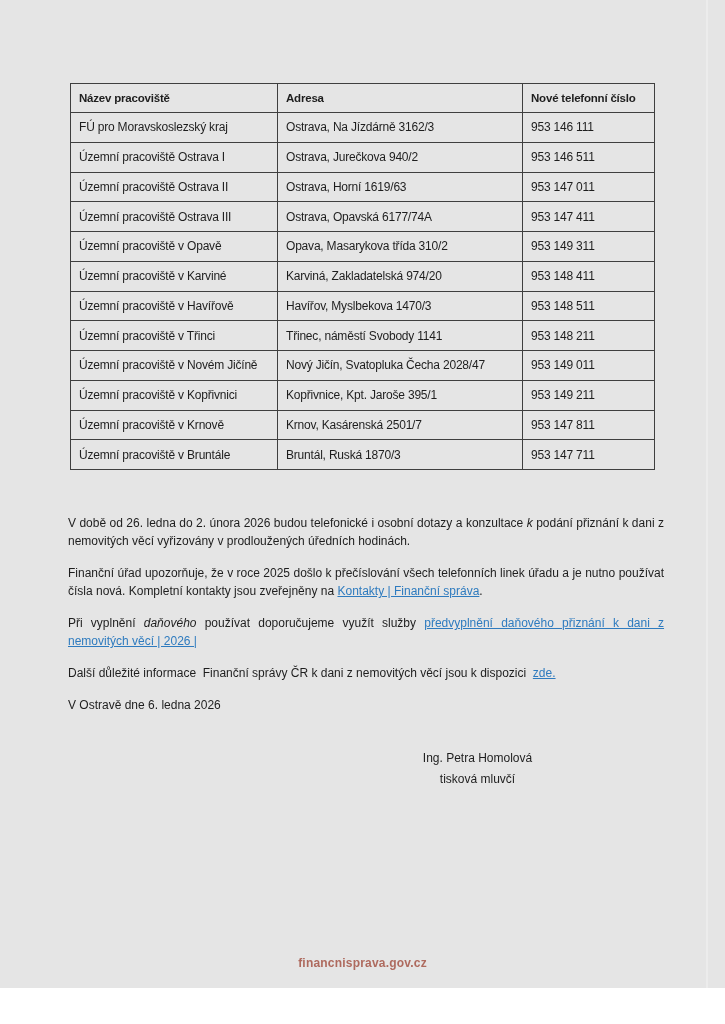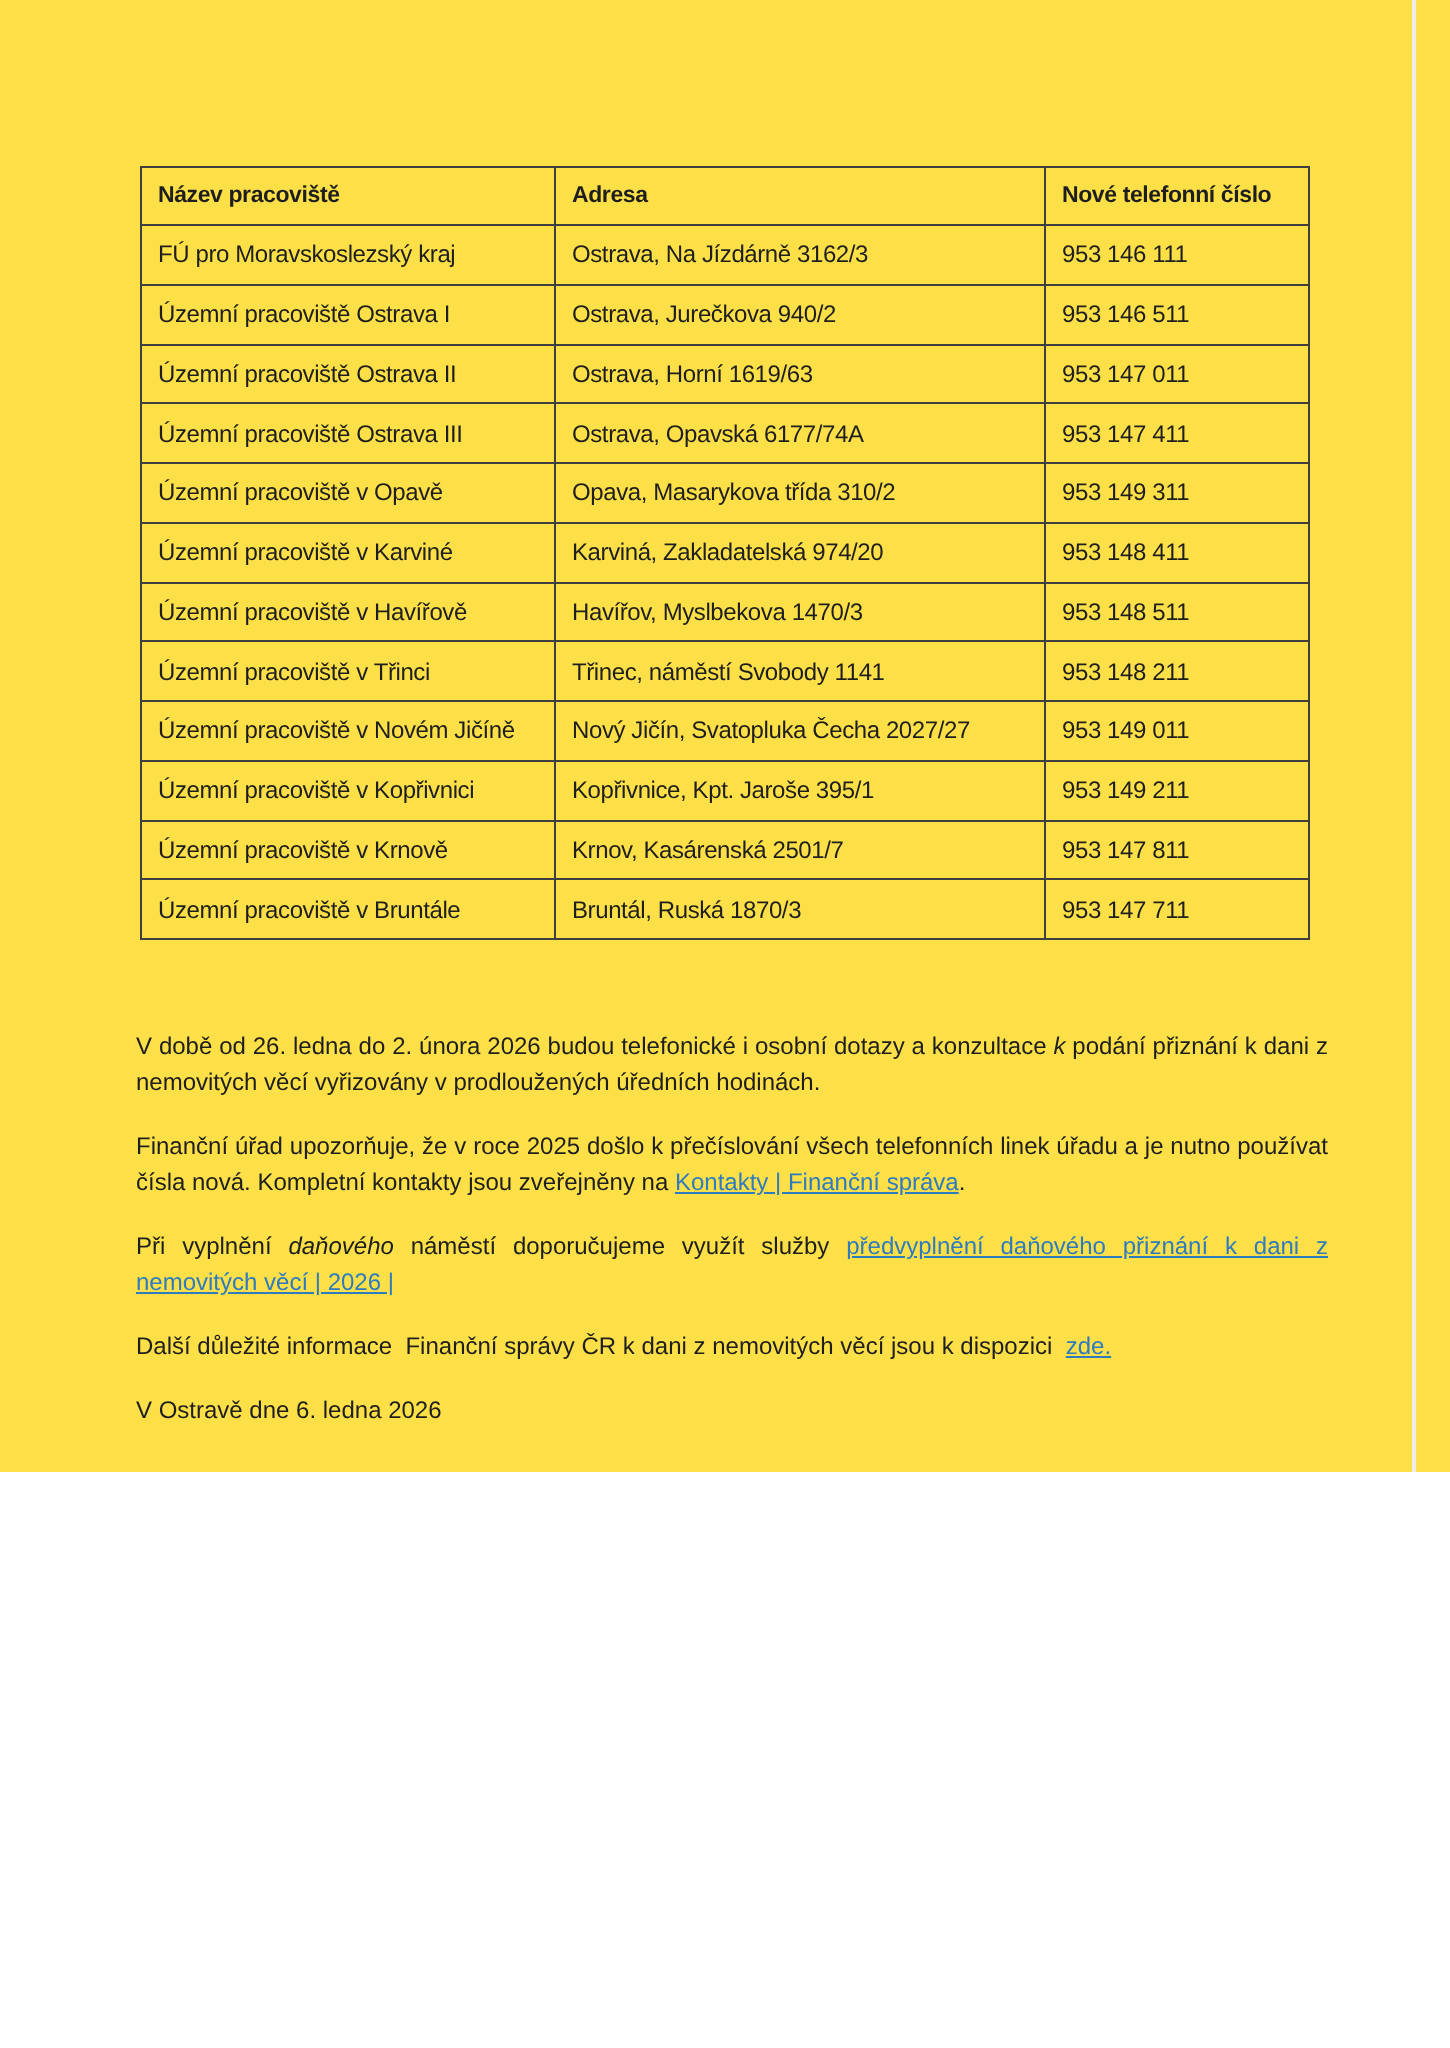--- a/index.html
+++ b/index.html
@@ -3,22 +3,22 @@
 <meta charset="utf-8">
 <style>
   html, body {
     margin: 0;
     padding: 0;
     background: #ffffff;
   }
   .page {
     position: relative;
     width: 725px;
-    height: 736px;
-    background: #fde047;
+    height: 988px;
+    background: #e5e5e5;
     font-family: "Liberation Sans", "DejaVu Sans", sans-serif;
     color: var(--body_text, #1e1e1e);
     overflow: hidden;
   }
   
   .scan-line {
     position: absolute;
     left: 706px;
     top: 0;
     width: 2px;
@@ -143,21 +143,21 @@
         <td>Havířov, Myslbekova 1470/3</td>
         <td>953 148 511</td>
       </tr>
       <tr>
         <td>Územní pracoviště v Třinci</td>
         <td>Třinec, náměstí Svobody 1141</td>
         <td>953 148 211</td>
       </tr>
       <tr>
         <td>Územní pracoviště v Novém Jičíně</td>
-        <td>Nový Jičín, Svatopluka Čecha 2027/27</td>
+        <td>Nový Jičín, Svatopluka Čecha 2028/47</td>
         <td>953 149 011</td>
       </tr>
       <tr>
         <td>Územní pracoviště v Kopřivnici</td>
         <td>Kopřivnice, Kpt. Jaroše 395/1</td>
         <td>953 149 211</td>
       </tr>
       <tr>
         <td>Územní pracoviště v Krnově</td>
         <td>Krnov, Kasárenská 2501/7</td>
@@ -169,21 +169,21 @@
         <td>953 147 711</td>
       </tr>
     </tbody>
   </table>
 
   <div class="textblock">
     <p class="just"><span>V době od 26. ledna do 2. února 2026 budou telefonické i osobní dotazy a konzultace </span><span class="it">k</span><span> podání přiznání k dani z nemovitých věcí vyřizovány v prodloužených úředních hodinách.</span></p>
 
     <p class="just"><span>Finanční úřad upozorňuje, že v roce 2025 došlo k přečíslování všech telefonních linek úřadu a je nutno používat čísla nová. Kompletní kontakty jsou zveřejněny na </span><a href="#" class="link">Kontakty | Finanční správa</a><span>.</span></p>
 
-    <p class="just"><span>Při vyplnění </span><span class="it">daňového</span><span> náměstí doporučujeme využít služby </span><a href="#" class="link">předvyplnění daňového přiznání k dani z nemovitých věcí | 2026 |</a></p>
+    <p class="just"><span>Při vyplnění </span><span class="it">daňového</span><span> používat doporučujeme využít služby </span><a href="#" class="link">předvyplnění daňového přiznání k dani z nemovitých věcí | 2026 |</a></p>
 
     <p class="presp"><span>Další důležité informace&nbsp; Finanční správy ČR k dani z nemovitých věcí jsou k dispozici&nbsp; </span><a href="#" class="link">zde.</a></p>
 
     <p>V Ostravě dne 6. ledna 2026</p>
   </div>
 
   <div class="signature">
     <div>Ing. Petra Homolová</div>
     <div>tisková mluvčí</div>
   </div>

